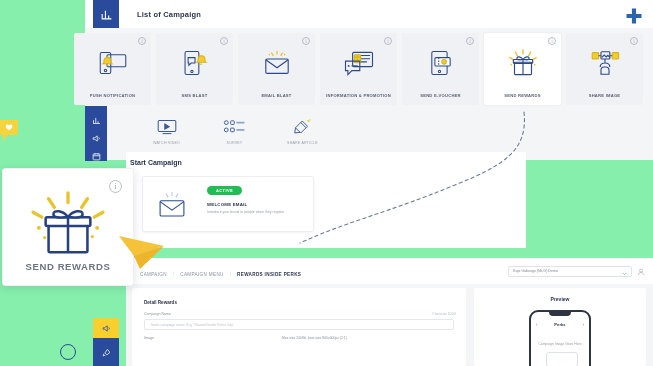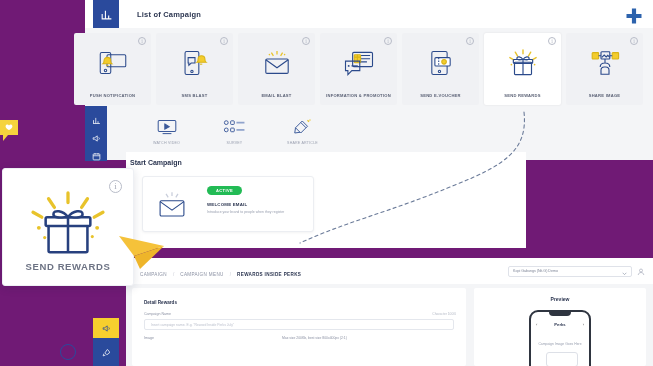--- a/index.html
+++ b/index.html
@@ -2,21 +2,21 @@
 <html><head>
 <meta charset="utf-8">
 <style>
   * { box-sizing: border-box; margin: 0; padding: 0; }
   html, body {
     width: 653px; height: 366px;
     font-family: "Liberation Sans", sans-serif;
     background: #ffffff;
     overflow: hidden;
   }
-  #stage { position: relative; width: 653px; height: 366px; background: #701a75; }
+  #stage { position: relative; width: 653px; height: 366px; background: #86efac; }
 
   
   .panel-top {
     position: absolute; left: 85px; top: 0; width: 568px; height: 160px;
     background: #ffffff;
   }
   .grey-wash {
     position: absolute; left: 85px; top: 28px; width: 568px; height: 132px;
     background: #f4f5f7;
   }

